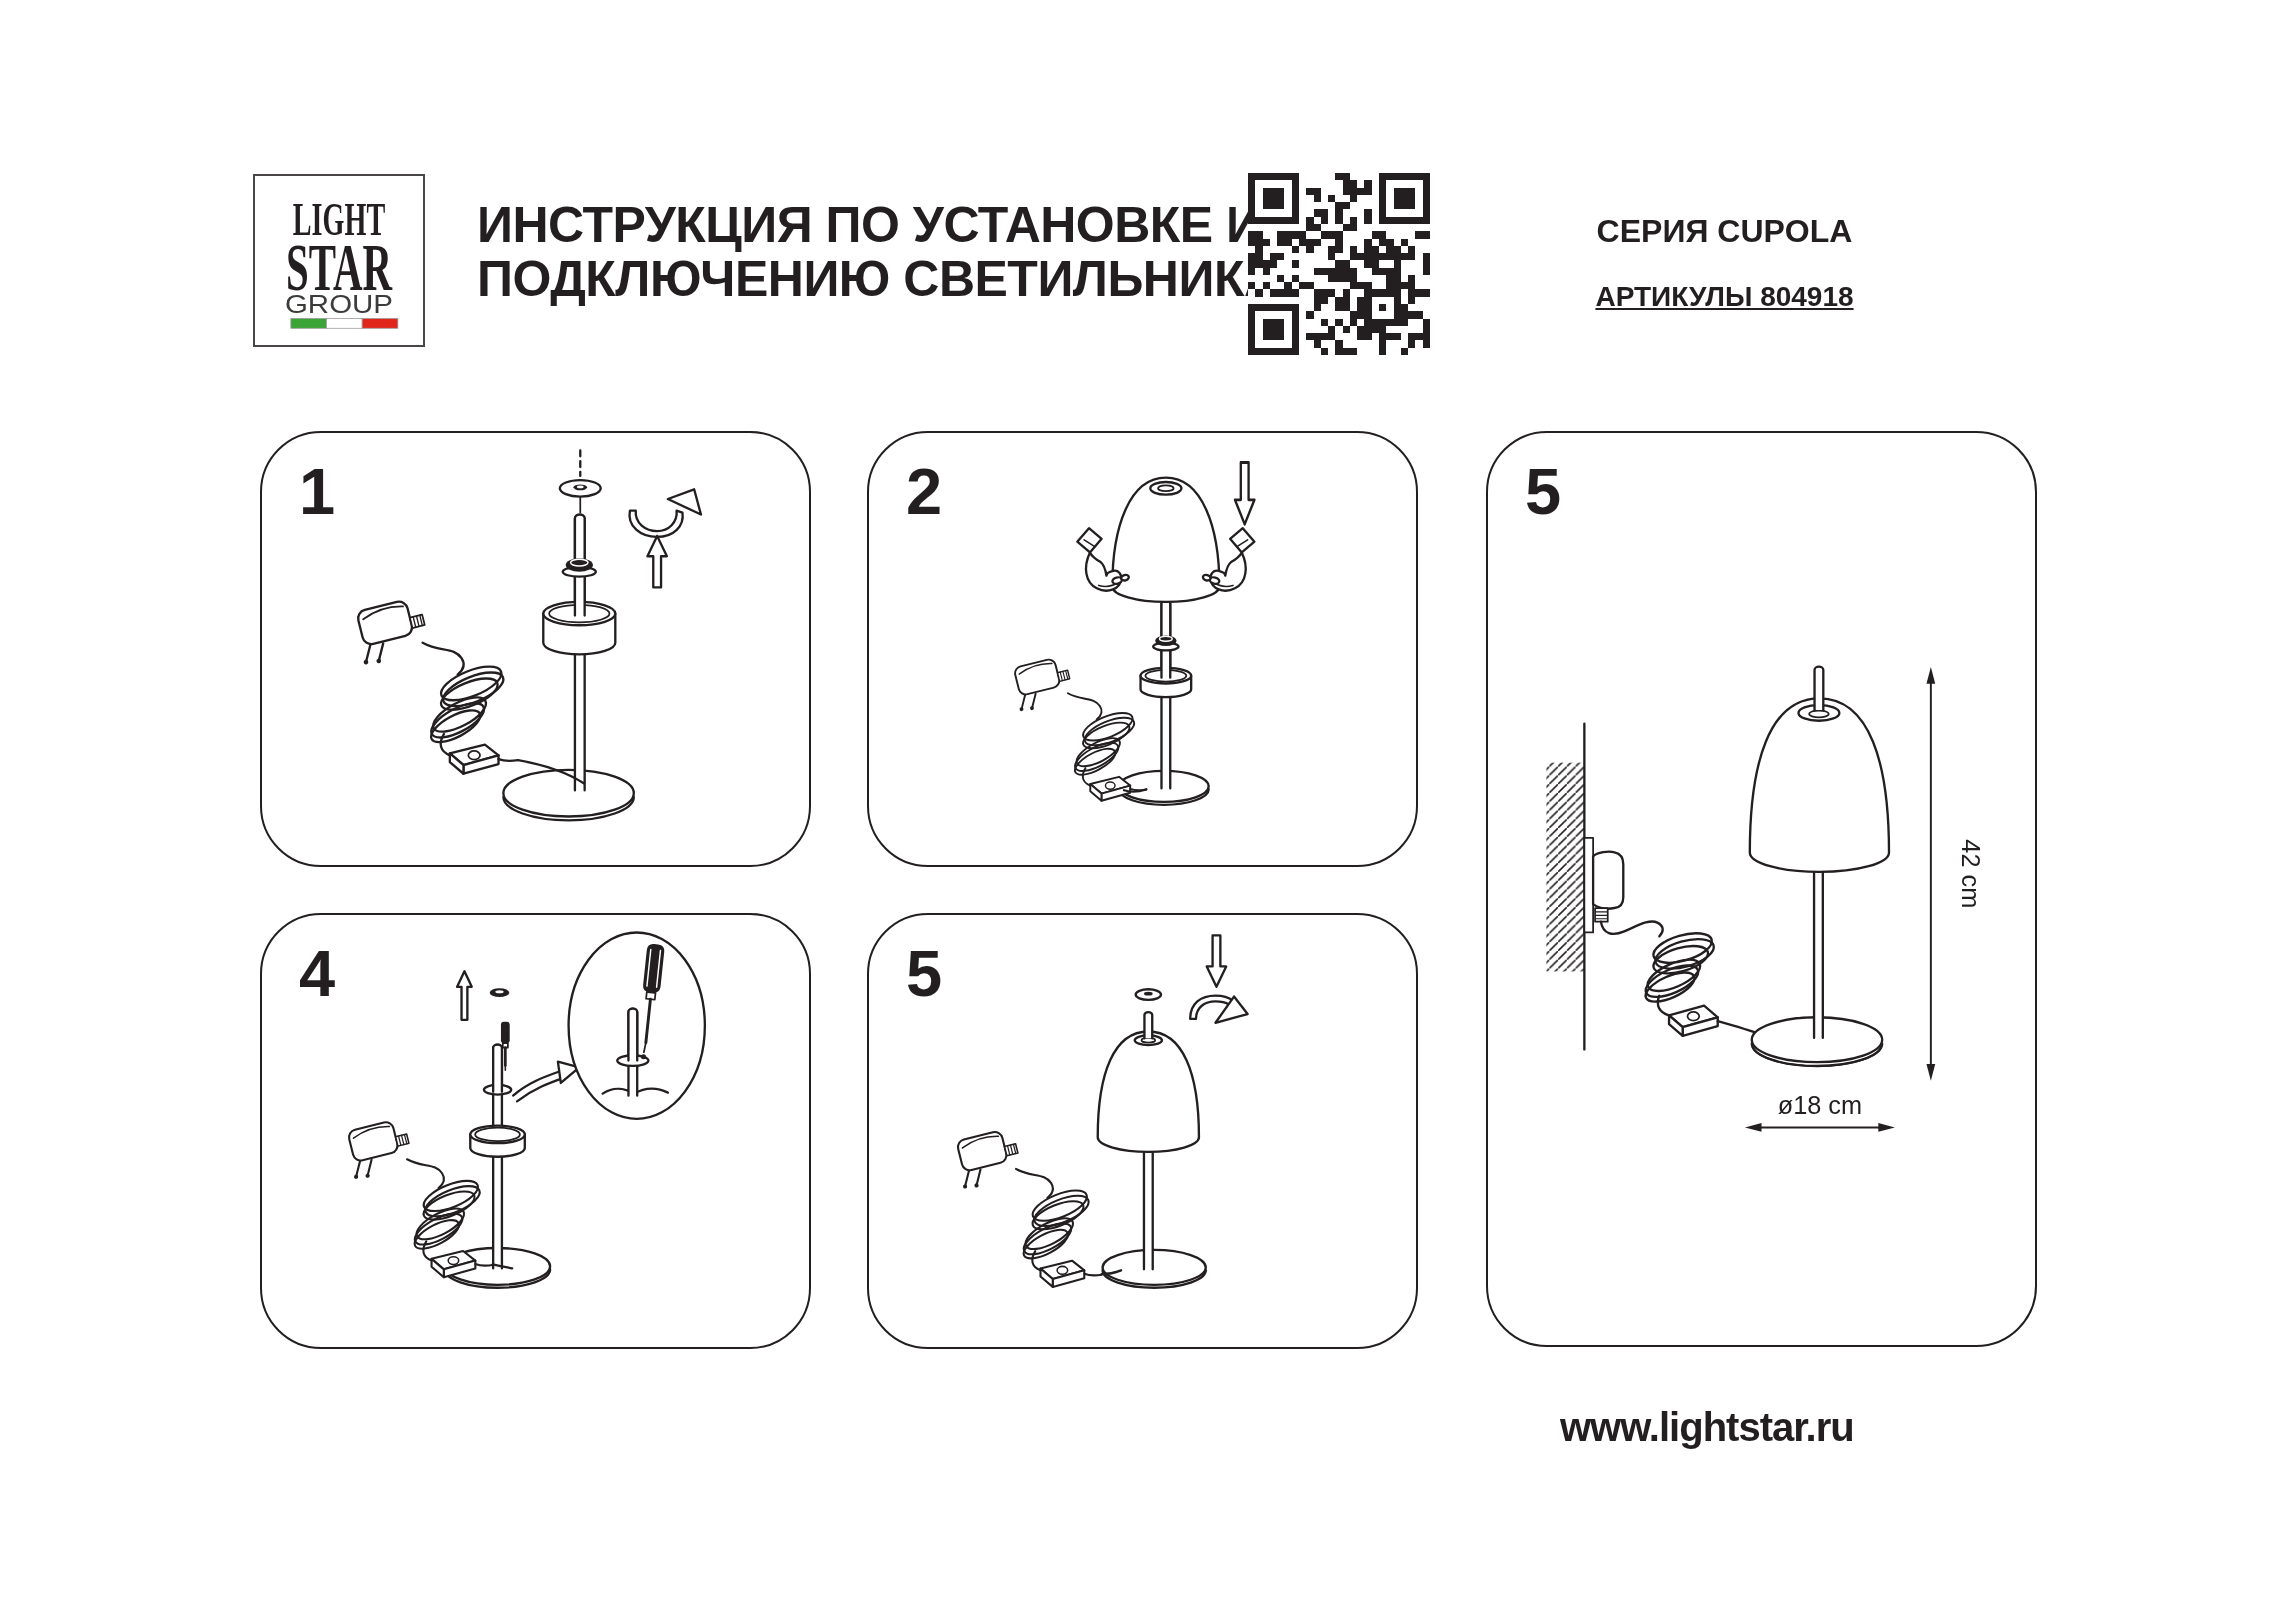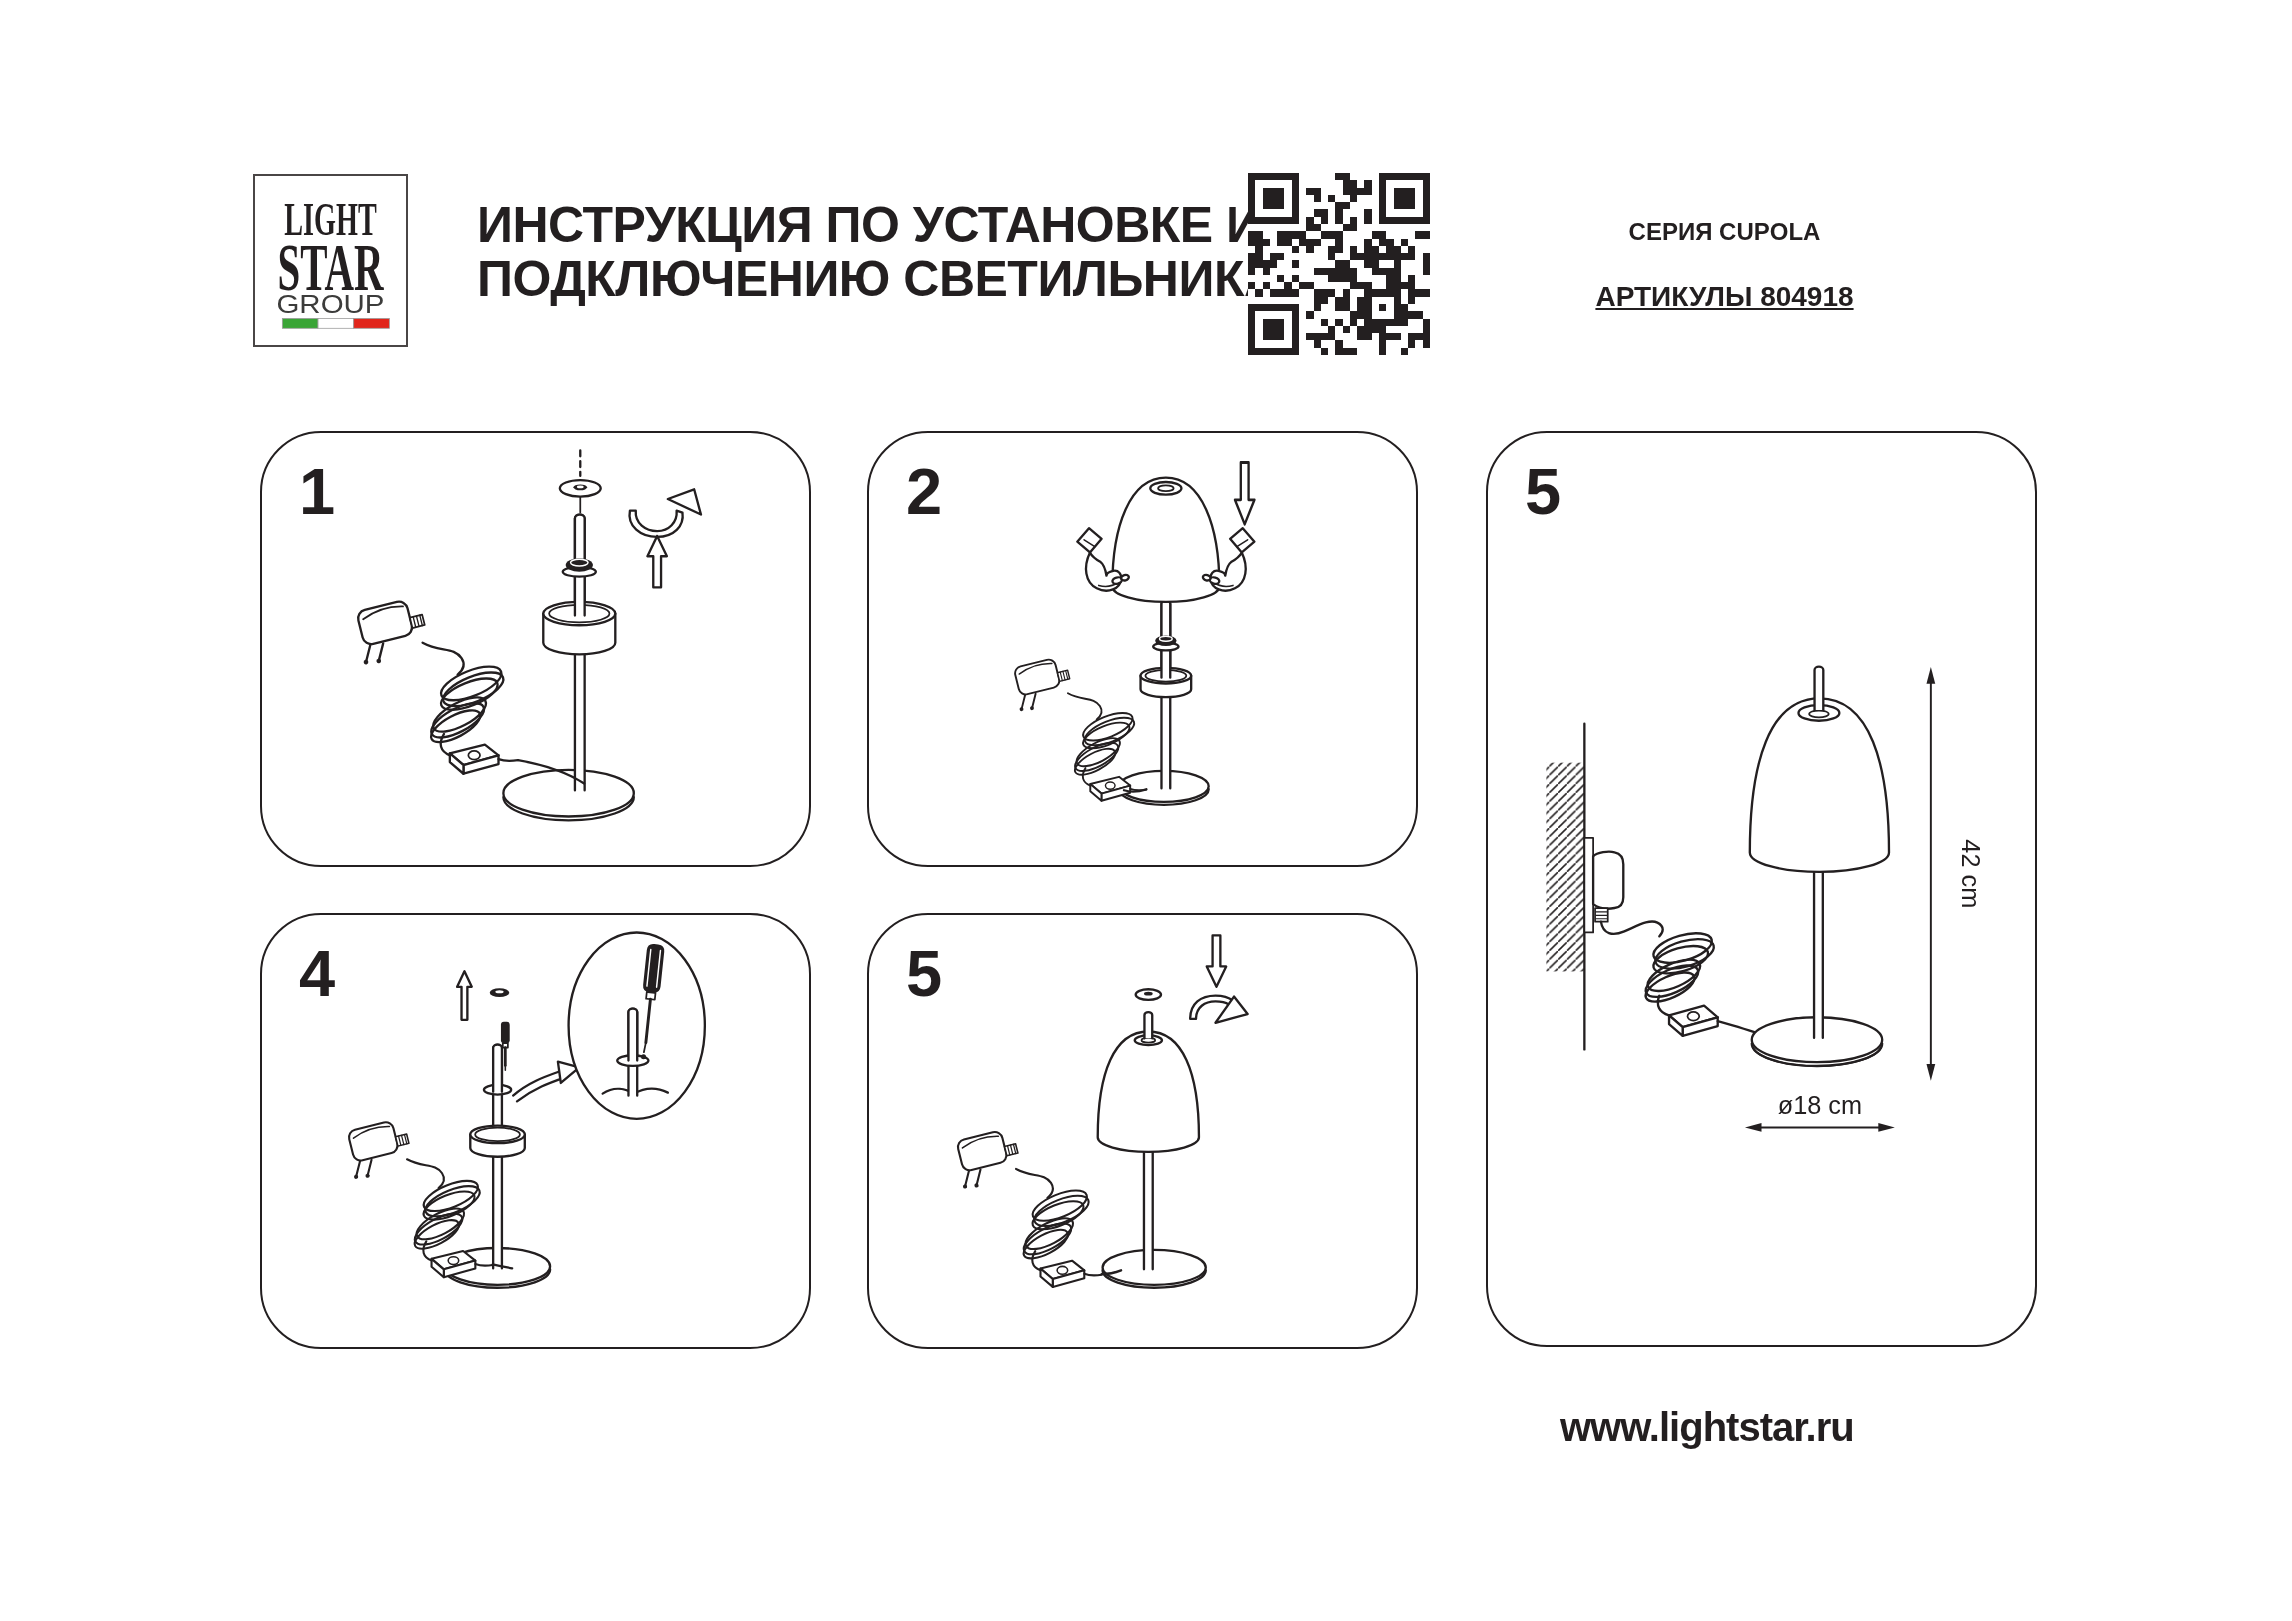--- a/index.html
+++ b/index.html
@@ -1,33 +1,33 @@
 <!DOCTYPE html>
 <html><head>
 <meta charset="utf-8">
 <style>
   html,body{margin:0;padding:0;background:#e8e8e8;}
   .sheet{position:relative;width:2293px;height:1621px;background:#ffffff;overflow:hidden;
          font-family:"Liberation Sans",sans-serif;color:#231f20;}
 
   
-  .logo{position:absolute;left:253px;top:174px;width:155px;height:173px;
+  .logo{position:absolute;left:253px;top:174px;width:172px;height:173px;
         border:2px solid #4a4646;box-sizing:border-box;background:#fff;}
   .logo svg{display:block;width:100%;height:100%;}
   .logo-serif{font-family:"Liberation Serif",serif;font-weight:700;fill:#231f20;}
   .logo-sans{font-family:"Liberation Sans",sans-serif;fill:#3c3c3b;}
 
   .title{position:absolute;left:477px;top:198px;font-size:50px;font-weight:700;
          line-height:54px;letter-spacing:-0.5px;white-space:nowrap;}
 
   .qr{position:absolute;left:1247px;top:173px;width:184px;height:182px;}
   .qr svg{display:block;width:100%;height:100%;}
 
   .series{position:absolute;left:1552px;top:214px;width:345px;text-align:center;}
-  .series .s1{font-size:24px;font-weight:700;line-height:35px;}
+  .series .s1{font-size:32px;font-weight:700;line-height:35px;}
   .series .s2{font-size:28px;font-weight:700;margin-top:25.5px;line-height:43px;text-decoration:underline;}
 
   
   .panel{position:absolute;background:#fff;border:2.9px solid #231f20;border-radius:61px;
          box-sizing:border-box;}
   .panel svg.art{position:absolute;left:0;top:0;width:100%;height:100%;}
   .num{position:absolute;left:37px;top:25.5px;font-size:65px;font-weight:700;line-height:1;}
 
   #panel-1{left:260px;top:431px;width:551px;height:436px;}
   #panel-2{left:867px;top:431px;width:551px;height:436px;}

